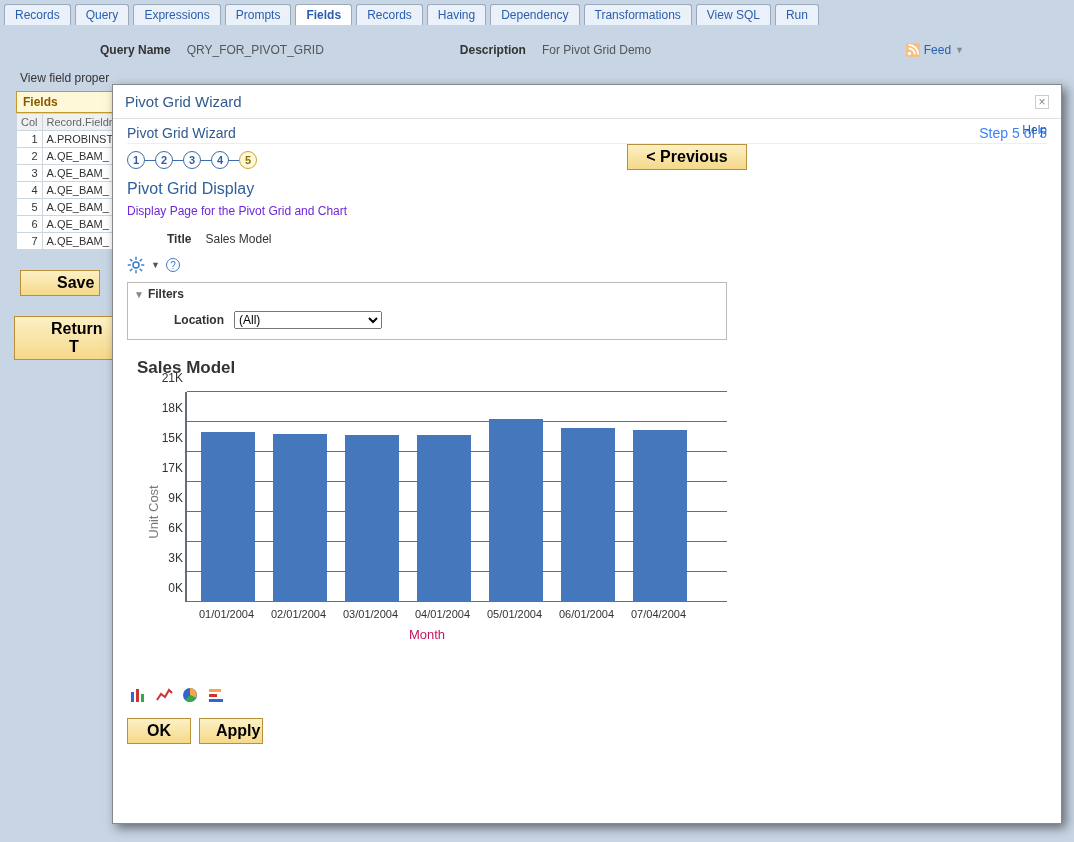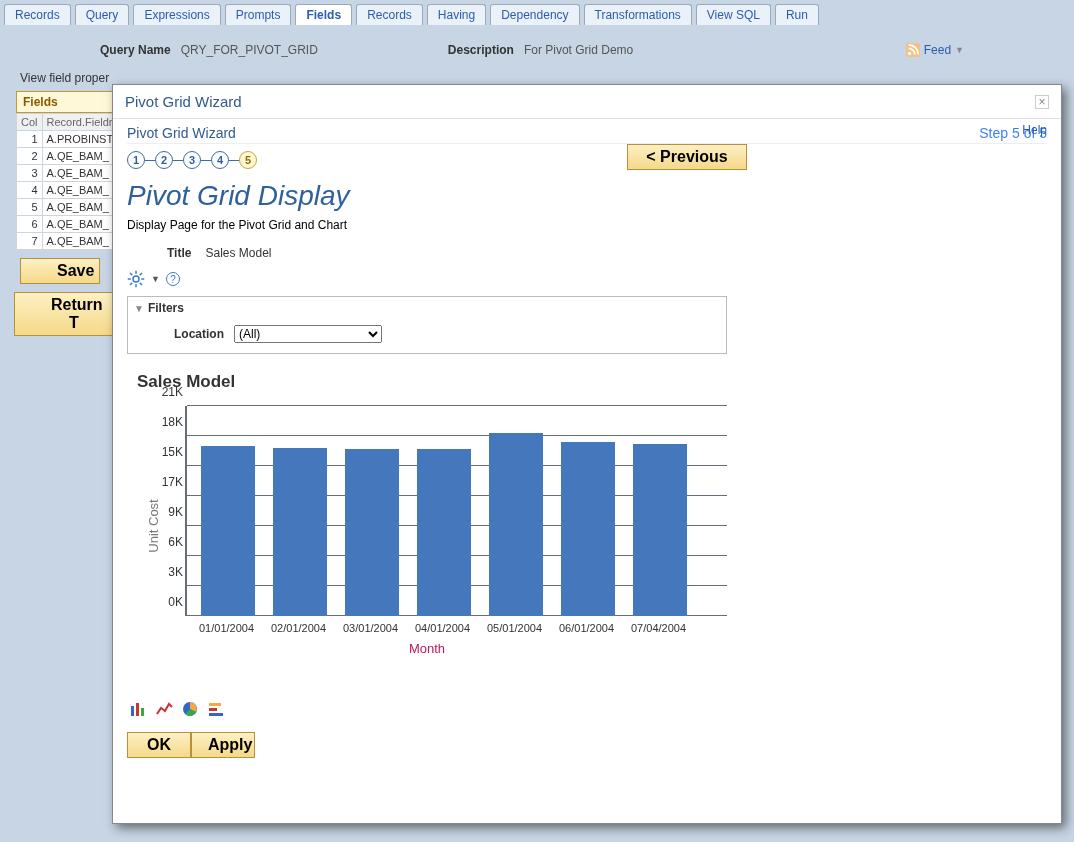--- a/index.html
+++ b/index.html
@@ -27,21 +27,21 @@
     border-radius: 3px 3px 0 0;
     font-size: 12px;
   }
   .tab.active {
     background: #fff;
     font-weight: bold;
   }
   .header-row {
     display: flex;
     align-items: center;
-    gap: 10px;
+    gap: 16px;
     padding: 18px 10px 10px 100px;
     text-align: right;
   }
   .header-row .label { font-weight: bold; color: #333; }
   .header-row .value { color: #555; margin-right: 120px; }
   .feed-link { color: #2a5db0; cursor: pointer; margin-left: auto; display:flex; align-items:center; gap:4px; margin-right:100px;}
   .small-text { padding: 4px 20px; color: #333; }
   
   .fields-panel {
     margin: 2px 0 0 16px;
@@ -69,21 +69,21 @@
   }
   .fields-table th { background: #eef0f2; color:#666; font-weight:normal; }
   .btn {
     background: linear-gradient(#fdf0c4, #f5d98a);
     border: 1px solid #b8903a;
     padding: 3px 16px;
     cursor: pointer;
     font-size: 16px;
     font-weight: bold;
   }
-  .btn-block { display:block; margin: 8px 20px; padding-left: 36px; }
+  .btn-block { display:block; margin: 20px 20px; padding-left: 36px; }
   
   .modal {
     position: absolute;
     left: 112px; top: 84px;
     width: 950px; height: 740px;
     background: #fff;
     border: 1px solid #888;
     box-shadow: 4px 4px 10px rgba(0,0,0,0.5);
   }
   .modal-title { padding: 8px 12px; color: #315b8f; font-size: 15px; border-bottom:1px solid #e0e0e0; display:flex; align-items:center;}
@@ -95,22 +95,22 @@
   .wiz-step { color:#3b82f6; font-size:14px; }
   .steps { display:flex; align-items:center; gap:0; margin-top:6px;}
   .step-circle {
     width:18px; height:18px; border:1px solid #3a6da8; border-radius:50%;
     display:flex; align-items:center; justify-content:center;
     color:#2a5db0; font-weight:bold; font-size:11px; background:#fff;
   }
   .step-circle.active { border-color:#c9a536; color:#8a7000; background:#fff9d9;}
   .step-line { width:10px; height:1px; background:#3a6da8; }
   .prev-btn-wrap { margin-left: 370px; }
-  .section-title { color:#2f6099; font-size:28px; margin-top:10px;font-style:italic; }
-  .section-sub { color:#000000; margin:6px 0 14px 0; }
+  .section-title { color:#2f6099; font-size:16px; margin-top:10px; }
+  .section-sub { color:#6d28d9; margin:6px 0 14px 0; }
   .title-row { display:flex; align-items:center; gap:14px; margin-bottom:10px;}
   .title-row .lbl { font-weight: bold; margin-left: 40px; }
   .icon-row { display:flex; align-items:center; gap:6px; margin-bottom:8px;}
   .gear-btn { width:18px; height:18px; display:flex; align-items:center; justify-content:center; cursor:pointer;}
   .help-circ { width:14px; height:14px; border:1px solid #3a7bc8; border-radius:50%; color:#3a7bc8; font-size:10px; display:flex; align-items:center; justify-content:center; cursor:pointer;}
   .filters-box { border:1px solid #bbb; width:600px; padding:4px 6px 10px 6px; }
   .filters-header { display:flex; align-items:center; gap:4px; font-weight:bold; }
   .filters-header .tri { color:#888; font-size:10px; }
   .filters-body { display:flex; align-items:center; gap:10px; margin-top:10px; padding-left:40px;}
   .filters-body select { font-size:12px; width:148px; }
@@ -122,21 +122,21 @@
   .plot { position:absolute; left:58px; top:10px; right:0; bottom:40px; border-left: 2px solid #646d78; }
   .grid-line { position:absolute; left:0; right:0; border-top:1px solid #646d78; }
   .ytick { position:absolute; left:-42px; width:38px; text-align:right; font-size:12px; color:#333; transform: translateY(-50%);}
   .bars { position:absolute; left:0; right:0; top:0; bottom:0; display:flex; gap:18px; padding-left:14px; align-items:flex-end;}
   .bar { width:54px; background:#4477bb; }
   .xtick-row { position:absolute; left:58px; right:0; bottom:22px; display:flex; gap:18px; padding-left:14px;}
   .xtick { width:54px; text-align:center; font-size:11px; color:#333;}
   .xlabel { position:absolute; left:0; right:0; bottom:0; text-align:center; color:#be185d; font-size:13px;}
   .chart-type-row { display:flex; gap:8px; margin-top:44px; margin-left:2px;}
   .ct-icon { width:18px; height:18px; cursor:pointer; display:flex; align-items:center; justify-content:center;}
-  .modal-btn-row { display:flex; margin-top:14px; }
+  .modal-btn-row { display:flex; gap:8px; margin-top:14px; }
 </style>
 </head>
 <body>
 
 <div class="tabbar">
     <div class="tab">Records</div>
     <div class="tab">Query</div>
     <div class="tab">Expressions</div>
     <div class="tab">Prompts</div>
     <div class="tab active">Fields</div>

